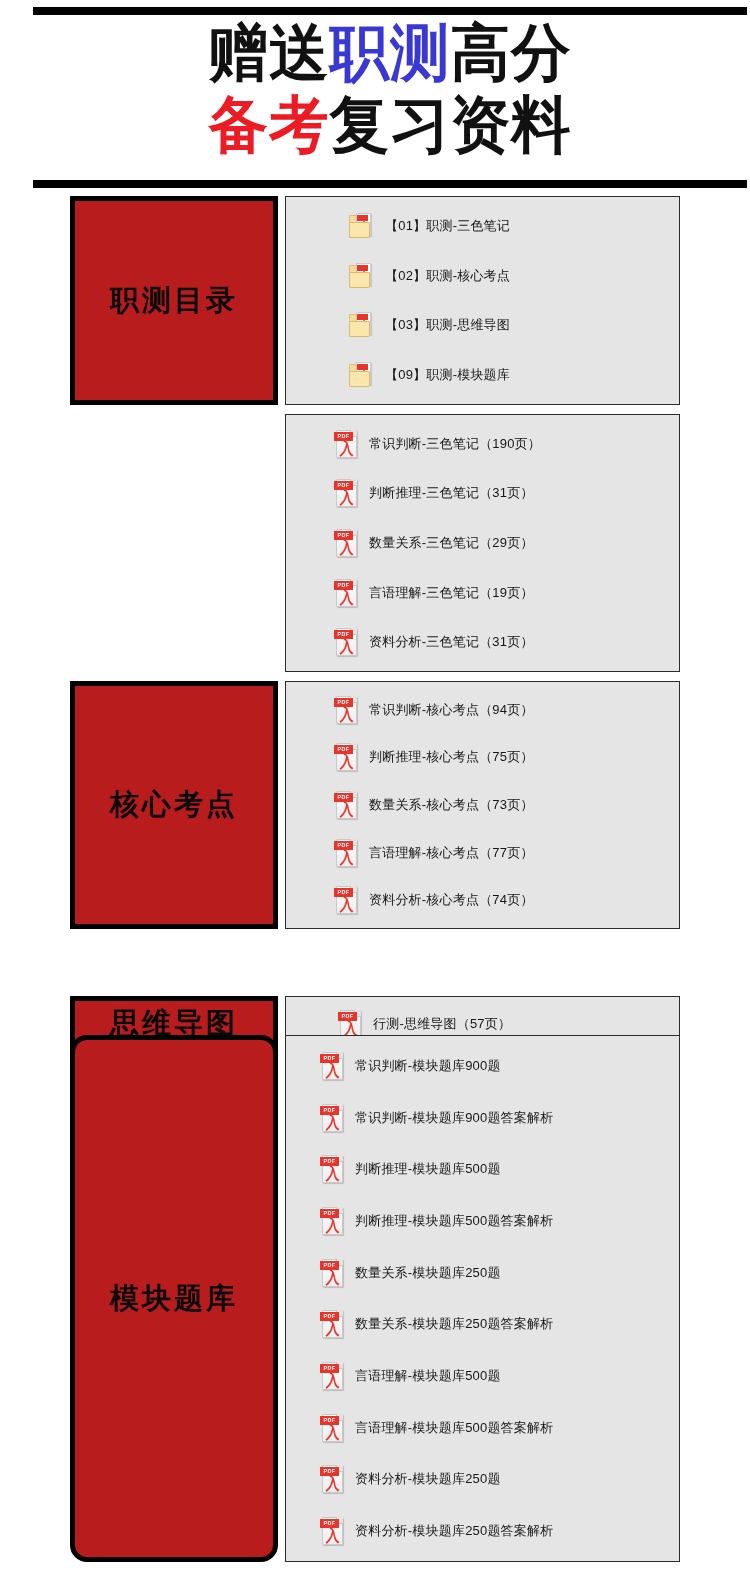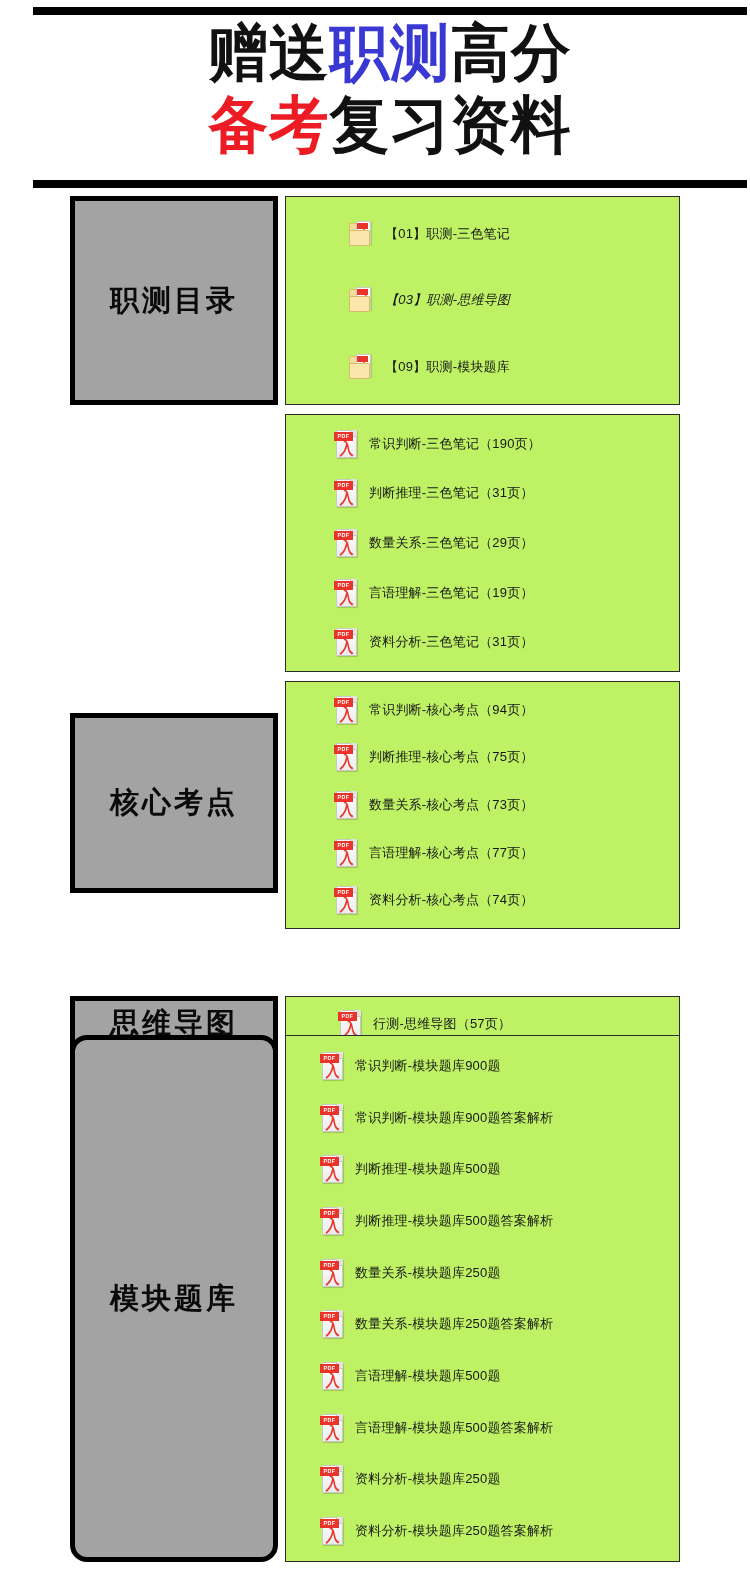--- a/index.html
+++ b/index.html
@@ -59,41 +59,41 @@
     position: absolute;
     left: 0;
     width: 750px;
   }
   .label-box {
     position: absolute;
     left: 70px;
     top: 0;
     width: 208px;
     border: 5px solid #000000;
-    background: #a3a3a3;
+    background: #b91c1c;
     display: flex;
     align-items: center;
     justify-content: center;
   }
   .label-text {
     font-family: "DejaVu Serif", "Liberation Serif", serif;
     font-weight: 700;
     font-size: 29px;
     letter-spacing: 3px;
     color: #0a0a0a;
     text-align: center;
     white-space: nowrap;
   }
   .list-box {
     position: absolute;
     left: 285px;
     top: 0;
     width: 395px;
     border: 1px solid #2b2b2b;
-    background: #bef264;
+    background: #e5e5e5;
     display: flex;
     flex-direction: column;
     justify-content: center;
   }
   .list-inner {
     display: flex;
     flex-direction: column;
     justify-content: space-around;
     height: 100%;
     padding: 4px 0;
@@ -234,38 +234,48 @@
             <div class="file-row" style="padding-left: 62px;">
               <span class="icon-folder">
                 <span class="fo-back"></span>
                 <span class="fo-page"></span>
                 <span class="fo-banner"></span>
                 <span class="fo-swoosh">入</span>
                 <span class="fo-front"></span>
               </span>
               <span class="file-label">【01】职测-三色笔记</span>
             </div>
-            <div class="file-row" style="padding-left: 62px; font-style: italic;">
-              <span class="icon-folder">
-                <span class="fo-back"></span>
-                <span class="fo-page"></span>
-                <span class="fo-banner"></span>
-                <span class="fo-swoosh">入</span>
-                <span class="fo-front"></span>
-              </span>
-              <span class="file-label">【03】职测-思维导图</span>
-            </div>
             <div class="file-row" style="padding-left: 62px;">
               <span class="icon-folder">
                 <span class="fo-back"></span>
                 <span class="fo-page"></span>
                 <span class="fo-banner"></span>
                 <span class="fo-swoosh">入</span>
                 <span class="fo-front"></span>
               </span>
+              <span class="file-label">【02】职测-核心考点</span>
+            </div>
+            <div class="file-row" style="padding-left: 62px;">
+              <span class="icon-folder">
+                <span class="fo-back"></span>
+                <span class="fo-page"></span>
+                <span class="fo-banner"></span>
+                <span class="fo-swoosh">入</span>
+                <span class="fo-front"></span>
+              </span>
+              <span class="file-label">【03】职测-思维导图</span>
+            </div>
+            <div class="file-row" style="padding-left: 62px;">
+              <span class="icon-folder">
+                <span class="fo-back"></span>
+                <span class="fo-page"></span>
+                <span class="fo-banner"></span>
+                <span class="fo-swoosh">入</span>
+                <span class="fo-front"></span>
+              </span>
               <span class="file-label">【09】职测-模块题库</span>
             </div>
           </div>
         </div>
       </div>
       <div class="section" style="top: 414px; height: 258px;">
         <div class="list-box" style="height: 258px;">
           <div class="list-inner">
             <div class="file-row" style="padding-left: 48px;">
               <span class="icon">
@@ -309,21 +319,21 @@
                 <span class="ic-fold"></span>
                 <span class="ic-banner">PDF</span>
                 <span class="ic-swoosh">入</span>
               </span>
               <span class="file-label">资料分析-三色笔记（31页）</span>
             </div>
           </div>
         </div>
       </div>
       <div class="section" style="top: 681px; height: 248px;">
-        <div class="label-box" style="height: 180px; margin-top: 32px;">
+        <div class="label-box" style="height: 248px;">
           <div class="label-text">核心考点</div>
         </div>
         <div class="list-box" style="height: 248px;">
           <div class="list-inner">
             <div class="file-row" style="padding-left: 48px;">
               <span class="icon">
                 <span class="ic-page"></span>
                 <span class="ic-fold"></span>
                 <span class="ic-banner">PDF</span>
                 <span class="ic-swoosh">入</span>

